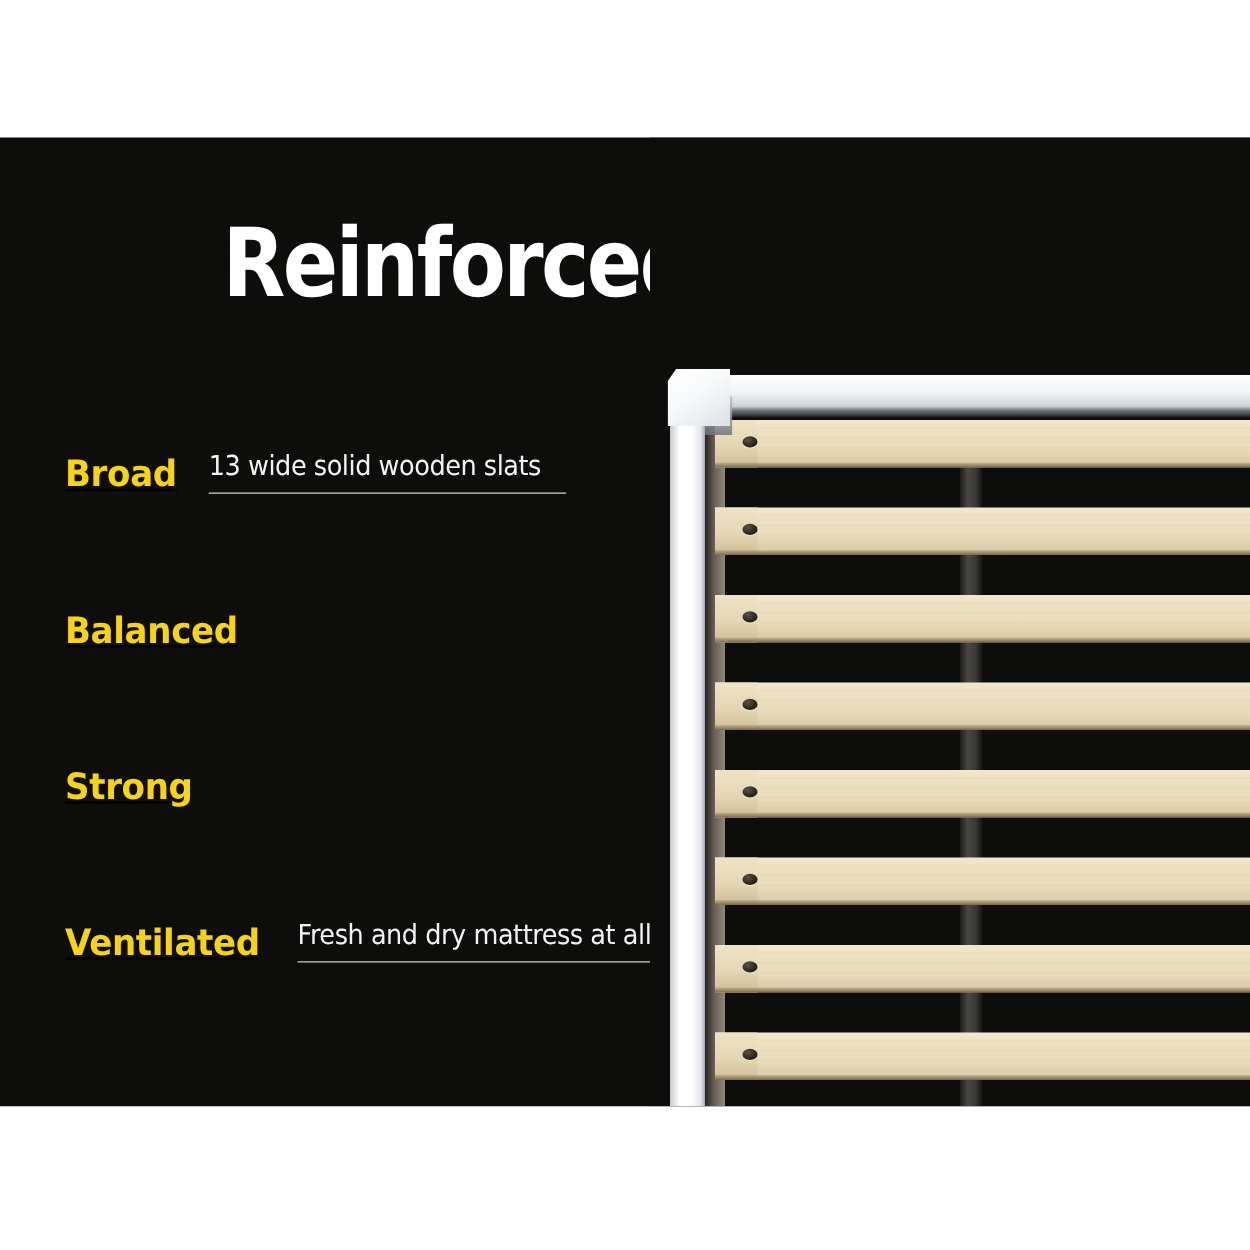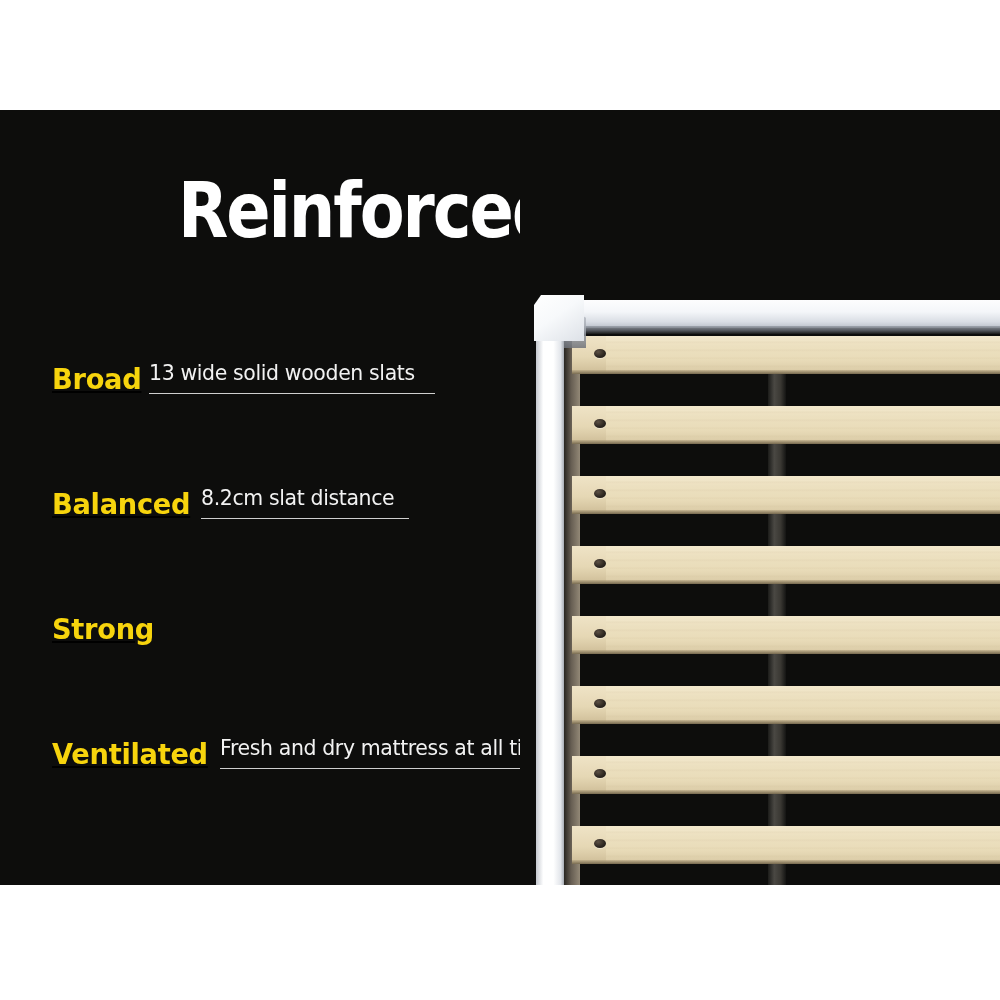--- a/index.html
+++ b/index.html
@@ -54,35 +54,35 @@
     left: 52px;
     top: 252px;
     width: 470px;
   }
   .feature {
     position: relative;
     height: 125px;
   }
   .feature-row {
     display: flex;
-    align-items: flex-start;
+    align-items: center;
     white-space: nowrap;
     text-decoration: underline;
   }
   .feature-term {
     color: #f7d40d;
     font-family: "DejaVu Sans", sans-serif;
     font-weight: bold;
     font-size: 29px;
     letter-spacing: -0.3px;
     transform: scaleX(0.94);
     transform-origin: left bottom;
   }
   .feature-desc-wrap {
-    margin-left: 2px;
+    margin-left: 20px;
     border-bottom: 1.6px solid #cfcfcf;
     padding-bottom: 9px;
     line-height: 1;
   }
   .feature-desc {
     color: #f2f2f2;
     font-family: "DejaVu Sans", sans-serif;
     font-weight: normal;
     font-size: 22px;
     letter-spacing: -0.4px;
@@ -246,23 +246,20 @@
           <span class="feature-term">Broad</span>
           <span class="feature-desc-wrap">
             <span class="feature-desc">13 wide solid wooden slats</span>
           </span>
         </div>
       </div>
 
       <div class="feature">
         <div class="feature-row">
           <span class="feature-term">Balanced</span>
-          <span class="feature-desc-wrap">
-            <span class="feature-desc">8.2cm slat distance</span>
-          </span>
         </div>
       </div>
 
       <div class="feature">
         <div class="feature-row">
           <span class="feature-term">Strong</span>
         </div>
       </div>
 
       <div class="feature">

